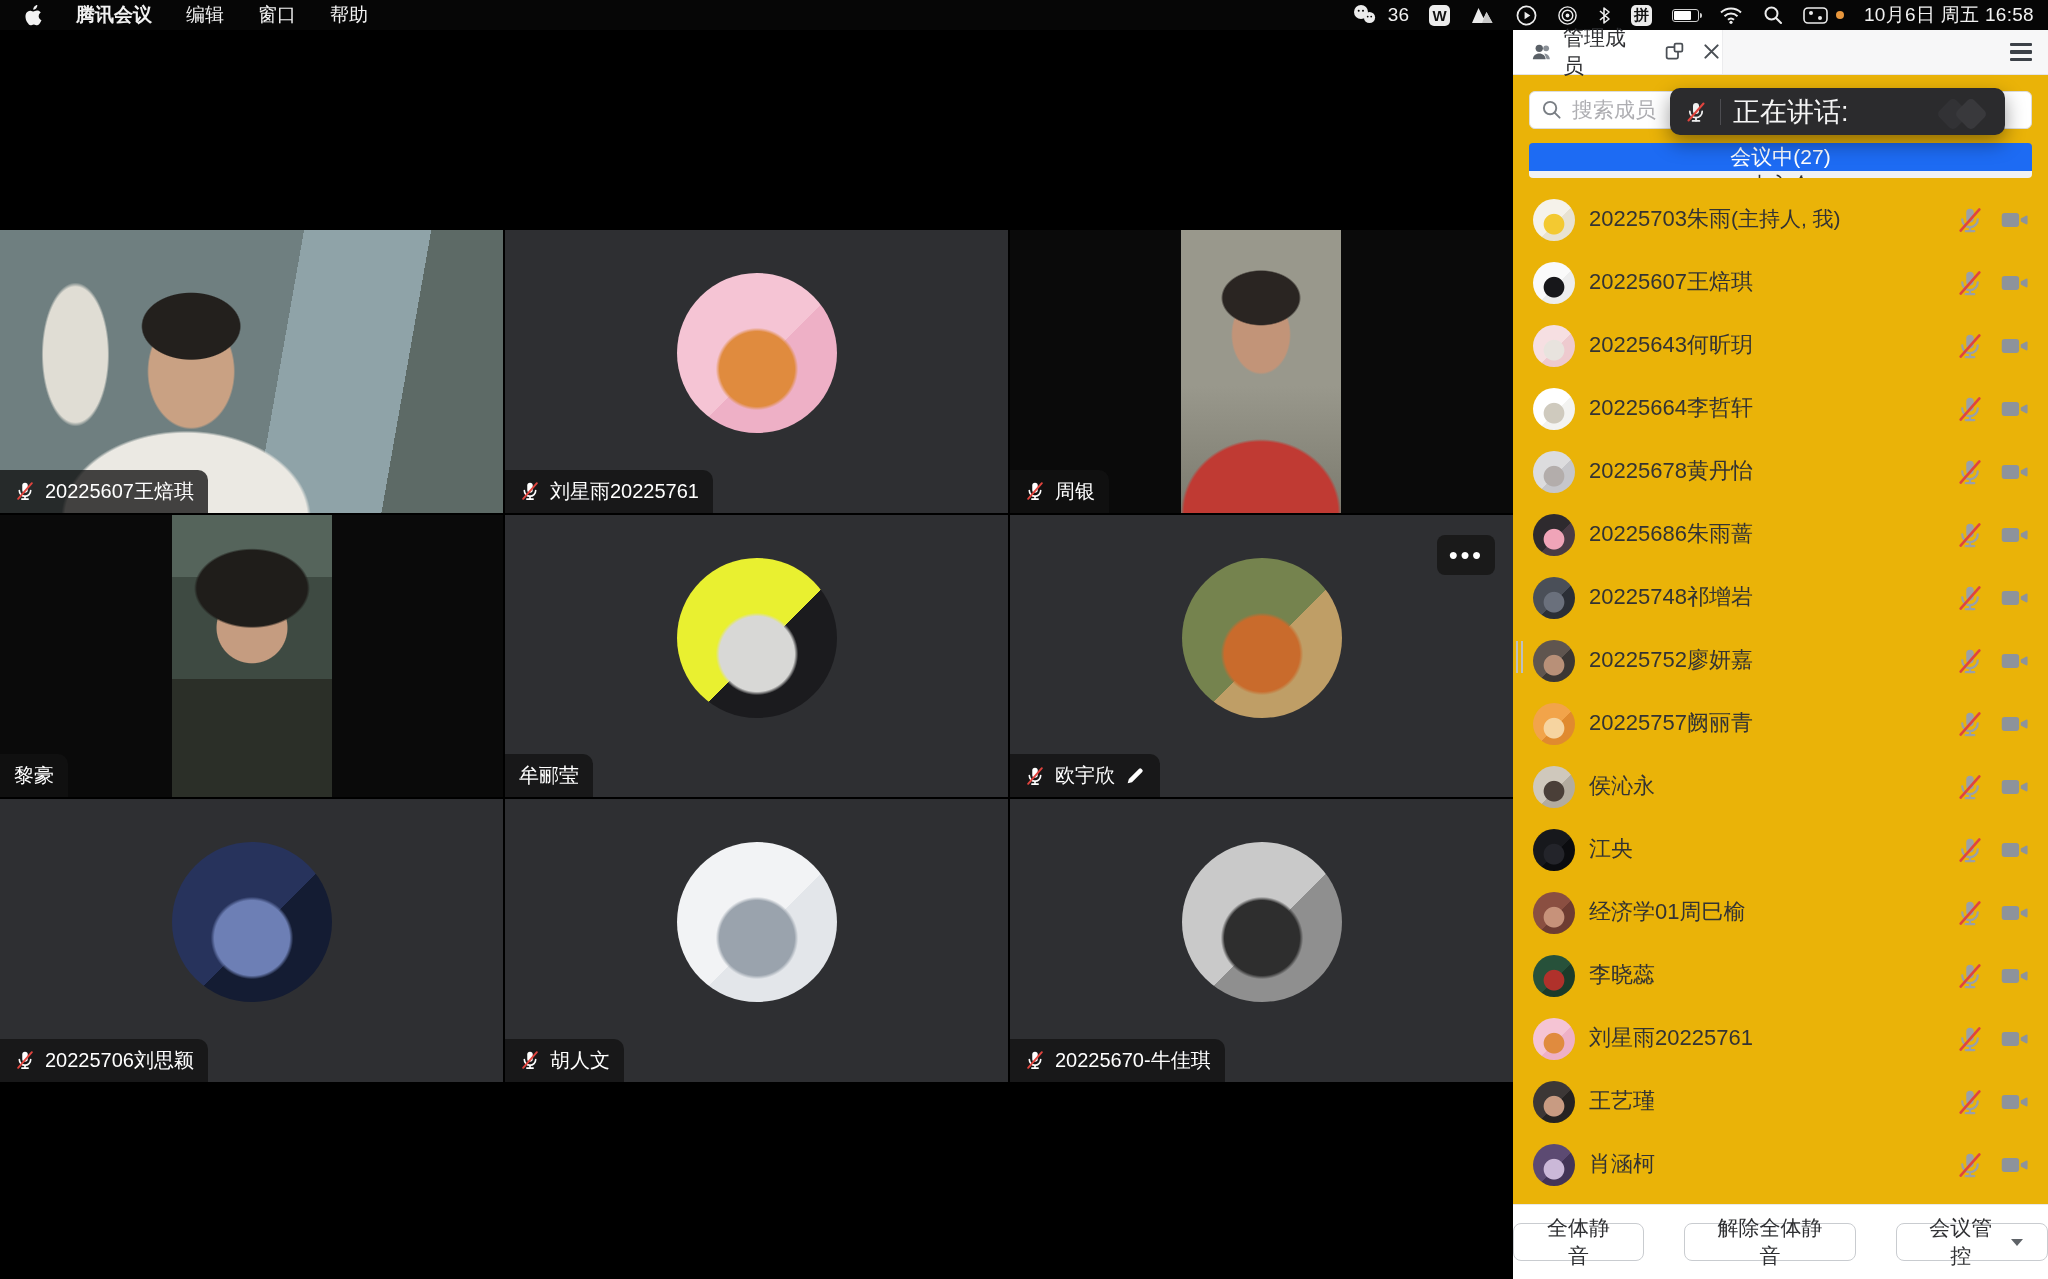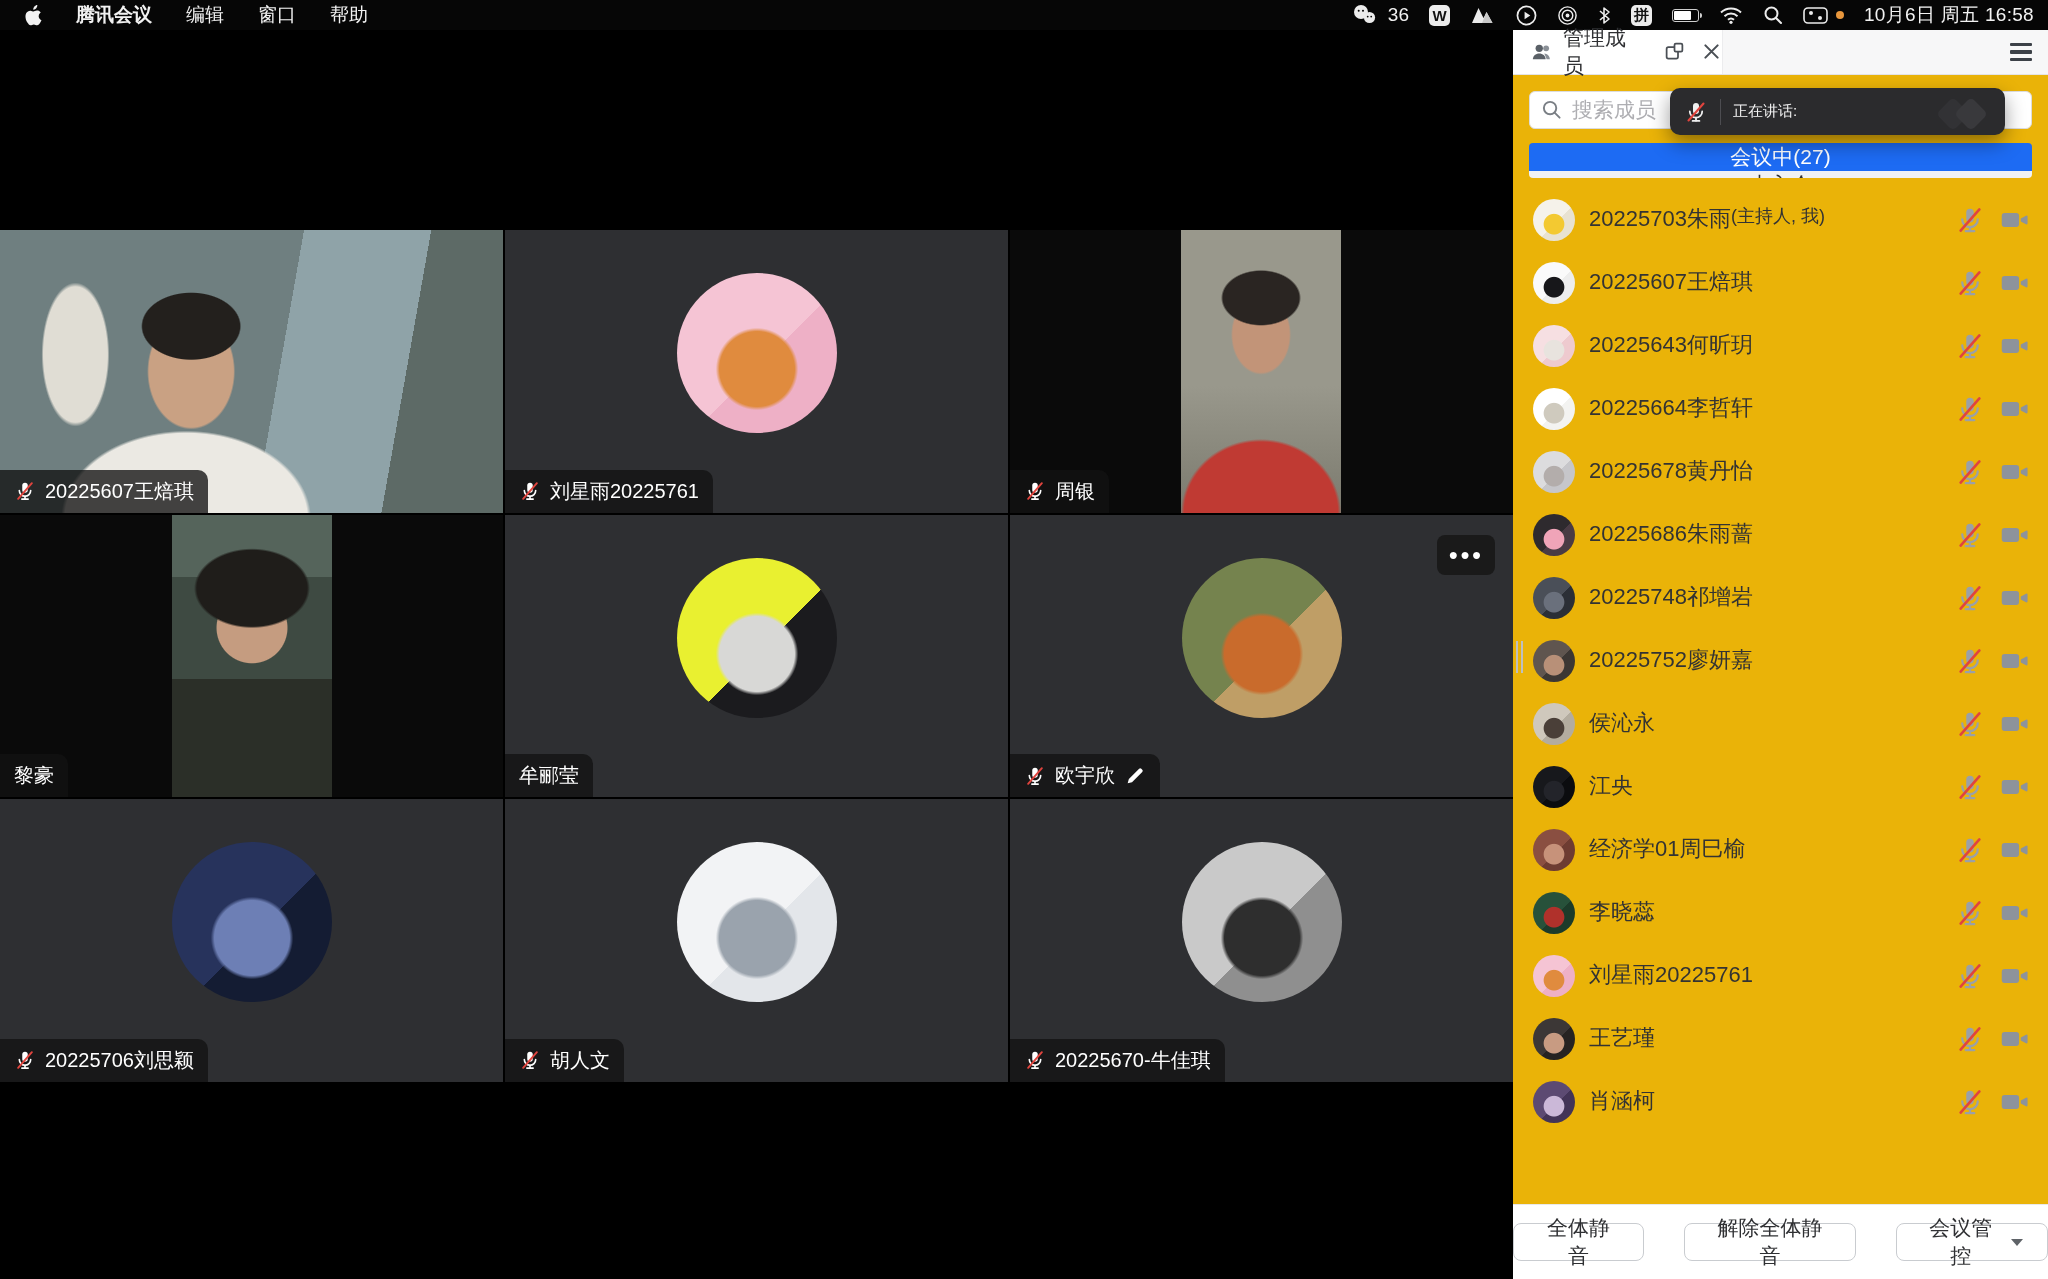--- a/index.html
+++ b/index.html
@@ -85,39 +85,39 @@
   .tabs { margin:14px 16px 0 16px; height:35px; display:flex; border-radius:4px; overflow:hidden;flex-direction:column; }
   .tab { flex:1; display:flex; align-items:center; justify-content:center; font-size:21px; }
   .tab.active { background:#1d6bf3; color:#fff; }
   .tab.inactive { background:#f1f2f4; color:#2f3033; }
 
   .member-list { position:absolute; left:0; right:0; top:158px; bottom:75px; overflow:hidden; }
   .m-row { height:63px; display:flex; align-items:center; padding:0 18px 0 20px; }
   .m-avatar { width:42px; height:42px; border-radius:50%; flex:none; }
   .m-names { margin-left:14px; display:flex; flex-direction:row; line-height:1.22; }
   .m-name { font-size:22px; color:#333; }
-  .m-sub { font-size:18px; color:#333; }
+  .m-sub { font-size:21px; color:#333; }
   .m-icons { margin-left:auto; display:flex; align-items:center; gap:15px; }
   .m-ic { width:30px; height:30px; display:inline-flex; }
 
   .p-footer { position:absolute; left:0; right:0; bottom:0; height:75px; background:#fff;
     border-top:1px solid #e9e9ea; display:flex; align-items:center; justify-content:center; gap:40px; }
   .f-btn { height:38px; background:#fff; border:1px solid #c9ccd0; border-radius:8px;
     font-size:21px; color:#2f3033; padding:0 24px; font-family:inherit; display:flex;
     align-items:center; cursor:default; }
   .caret { width:0; height:0; border-left:6px solid transparent; border-right:6px solid transparent;
     border-top:7px solid #5f6368; margin-left:10px; }
 
   
   .speak-tip { position:absolute; left:1670px; top:88px; width:335px; height:47px; z-index:60;
     background:#2b2b2d; border-radius:10px; box-shadow:0 8px 20px rgba(0,0,0,.4);
     display:flex; align-items:center; gap:12px; padding:0 14px; overflow:hidden; }
   .speak-tip .s-ic { width:24px; height:24px; display:inline-flex; flex:none; }
   .tip-div { width:1px; height:26px; background:#4d4d51; flex:none; }
-  .tip-text { color:#f5f5f5; font-size:15px; white-space:nowrap; }
+  .tip-text { color:#f5f5f5; font-size:27px; white-space:nowrap; }
   .tip-logo { position:absolute; right:8px; top:6px; width:60px; height:40px; opacity:.9; }
   .tip-logo i { position:absolute; width:24px; height:24px; border-radius:5px; transform:rotate(45deg); }
   .tip-logo i:nth-child(1){ left:4px; top:8px; background:#343437; }
   .tip-logo i:nth-child(2){ left:22px; top:8px; background:#3b3b3f; }
 </style>
 </head>
 <body>
 
 <div class="menubar">
   <div class="left">
@@ -562,20 +562,43 @@
           </span>
           <span class="m-ic">
             <svg viewBox="0 0 26 24" width="100%" height="100%">
      <rect x="1.5" y="6" width="15" height="12" rx="2.5" fill="#8d939b"></rect>
      <path d="M18 10.8l4.6-2.5a.9.9 0 0 1 1.3.8v5.8a.9.9 0 0 1-1.3.8L18 13.2z" fill="#8d939b"></path>
    </svg>
           </span>
         </div>
       </div>
       <div class="m-row">
+        <div class="m-avatar" style="background: radial-gradient(circle at 50% 60%, rgb(246, 212, 160) 0px, rgb(246, 212, 160) 30%, rgba(0, 0, 0, 0) 33%), linear-gradient(135deg, rgb(242, 164, 74) 0px, rgb(242, 164, 74) 55%, rgb(224, 138, 47) 55%, rgb(224, 138, 47) 100%);"></div>
+        <div class="m-names">
+          <div class="m-name">20225757阙丽青</div>
+        </div>
+        <div class="m-icons">
+          <span class="m-ic">
+            <svg viewBox="0 0 24 24" width="100%" height="100%">
+     <rect x="9" y="3" width="6" height="11" rx="3" fill="#9aa0a8"></rect>
+     <path d="M5.8 11.5a6.2 6.2 0 0 0 12.4 0" fill="none" stroke="#9aa0a8" stroke-width="1.8" stroke-linecap="round"></path>
+     <path d="M12 17.7v3" stroke="#9aa0a8" stroke-width="1.8" stroke-linecap="round"></path>
+     <path d="M8.6 20.9h6.8" stroke="#9aa0a8" stroke-width="1.8" stroke-linecap="round"></path>
+     <line x1="4.5" y1="20.5" x2="19.5" y2="3.5" stroke="#e0443e" stroke-width="2.1" stroke-linecap="round"></line>
+   </svg>
+          </span>
+          <span class="m-ic">
+            <svg viewBox="0 0 26 24" width="100%" height="100%">
+     <rect x="1.5" y="6" width="15" height="12" rx="2.5" fill="#8d939b"></rect>
+     <path d="M18 10.8l4.6-2.5a.9.9 0 0 1 1.3.8v5.8a.9.9 0 0 1-1.3.8L18 13.2z" fill="#8d939b"></path>
+   </svg>
+          </span>
+        </div>
+      </div>
+      <div class="m-row">
         <div class="m-avatar" style="background: radial-gradient(circle at 50% 60%, rgb(74, 63, 56) 0px, rgb(74, 63, 56) 30%, rgba(0, 0, 0, 0) 33%), linear-gradient(135deg, rgb(207, 200, 188) 0px, rgb(207, 200, 188) 55%, rgb(179, 172, 159) 55%, rgb(179, 172, 159) 100%);"></div>
         <div class="m-names">
           <div class="m-name">侯沁永</div>
         </div>
         <div class="m-icons">
           <span class="m-ic">
             <svg viewBox="0 0 24 24" width="100%" height="100%">
      <rect x="9" y="3" width="6" height="11" rx="3" fill="#9aa0a8"></rect>
      <path d="M5.8 11.5a6.2 6.2 0 0 0 12.4 0" fill="none" stroke="#9aa0a8" stroke-width="1.8" stroke-linecap="round"></path>
      <path d="M12 17.7v3" stroke="#9aa0a8" stroke-width="1.8" stroke-linecap="round"></path>

